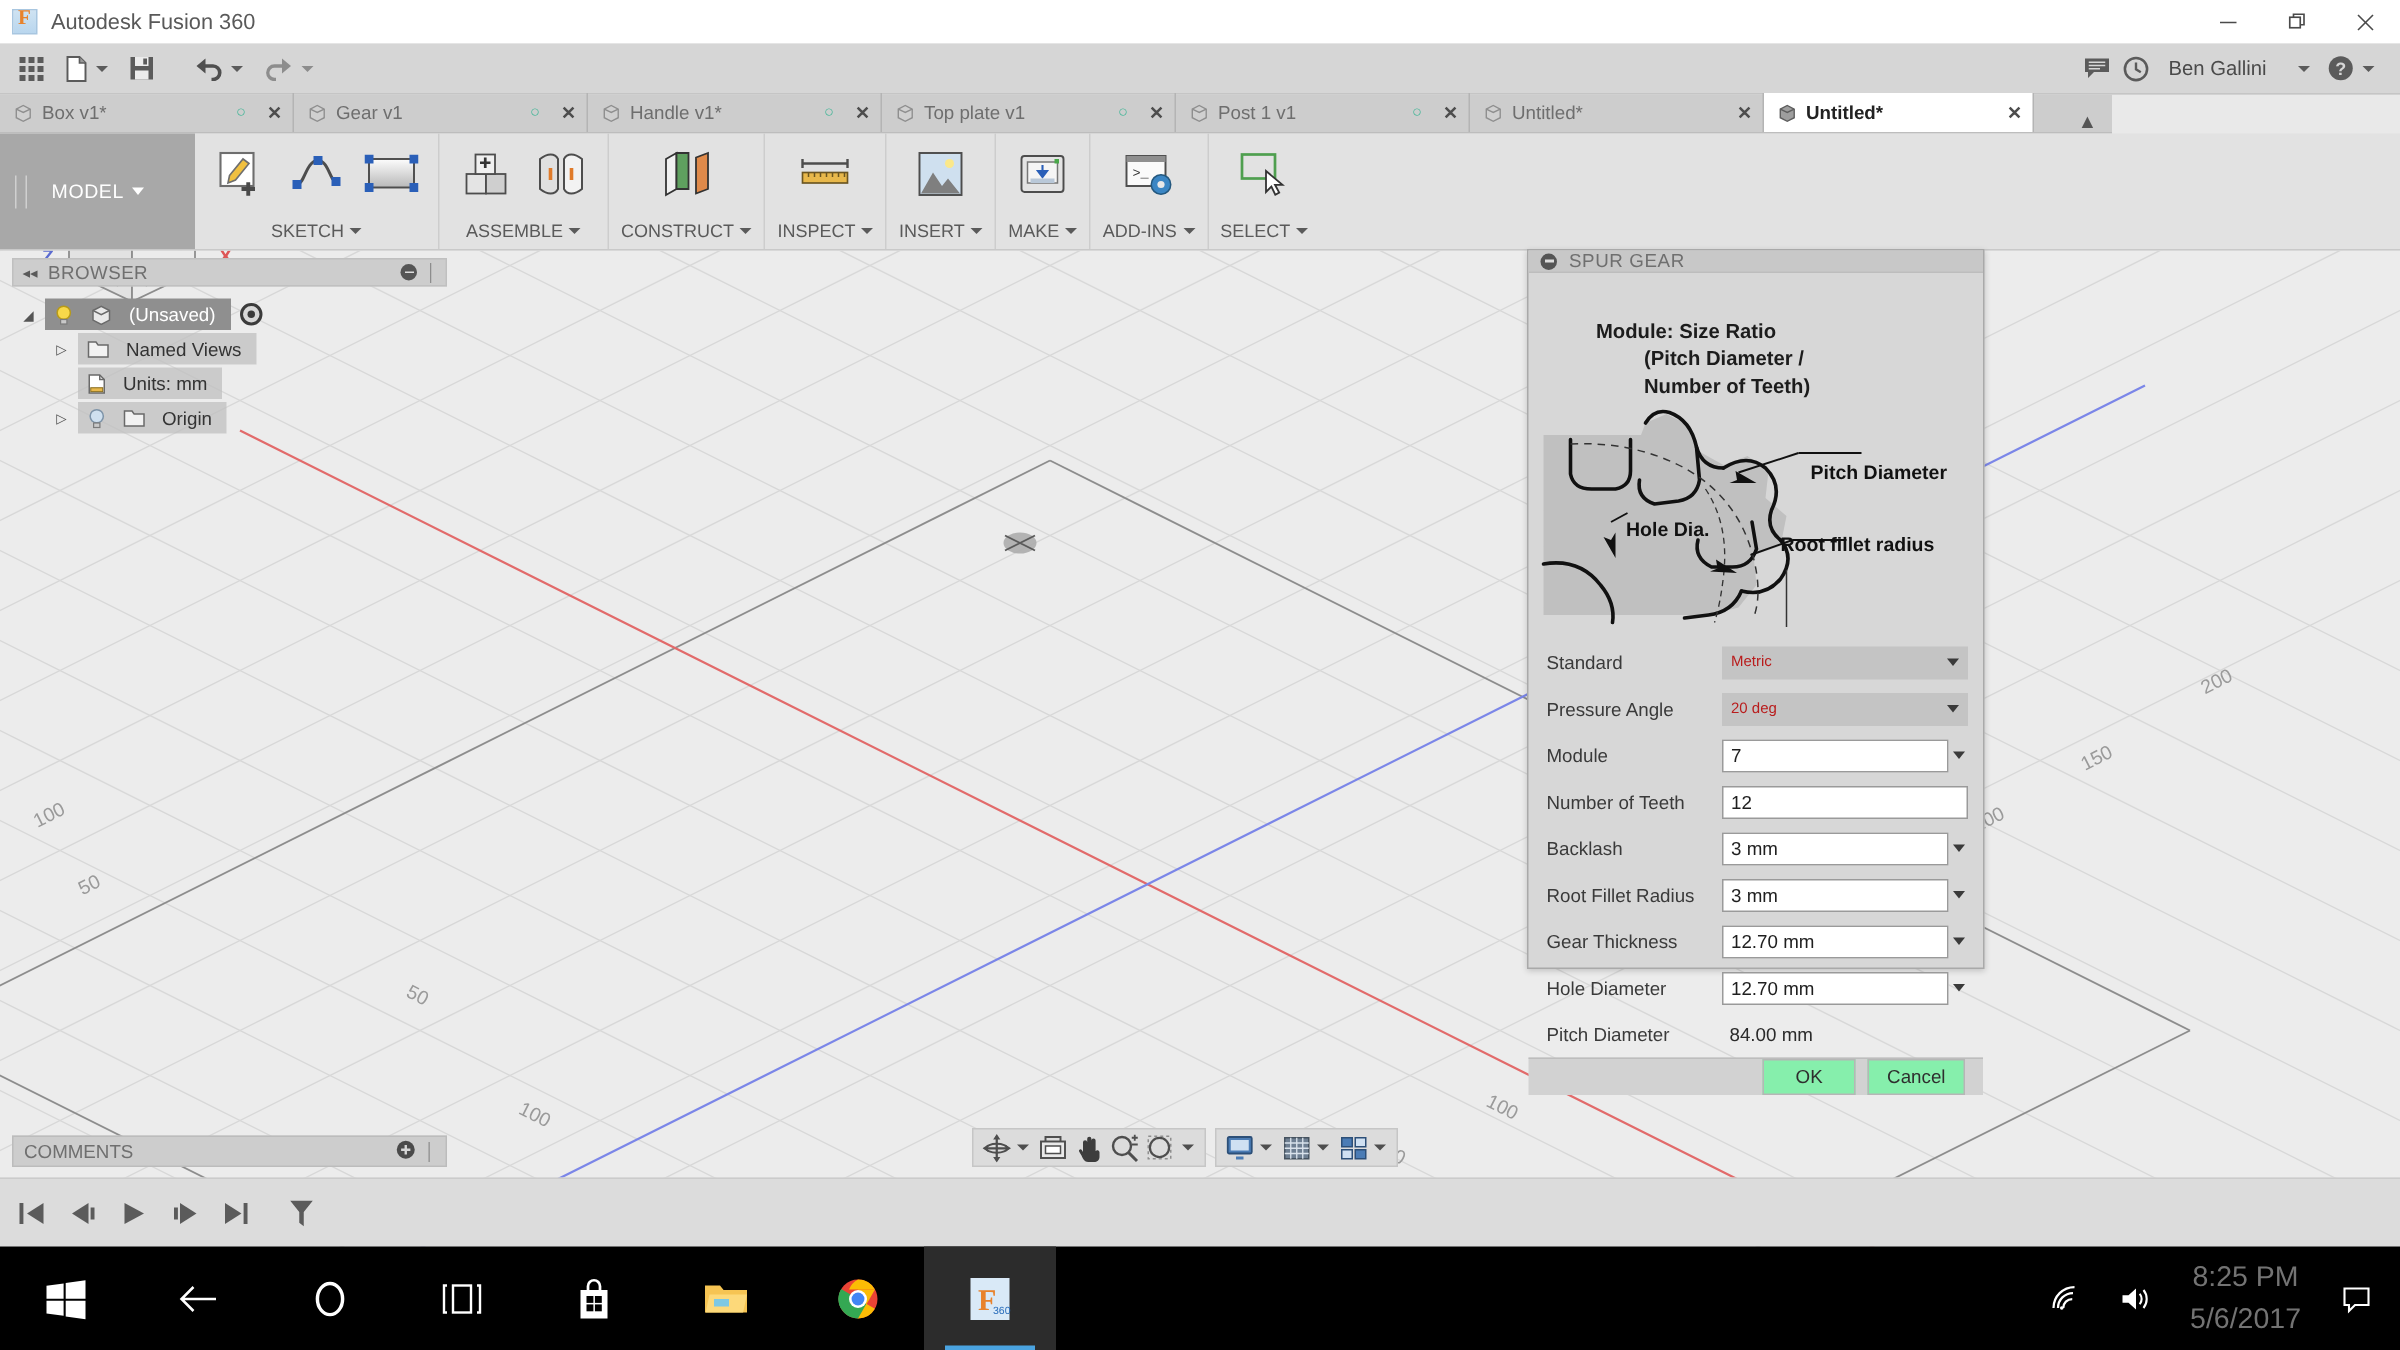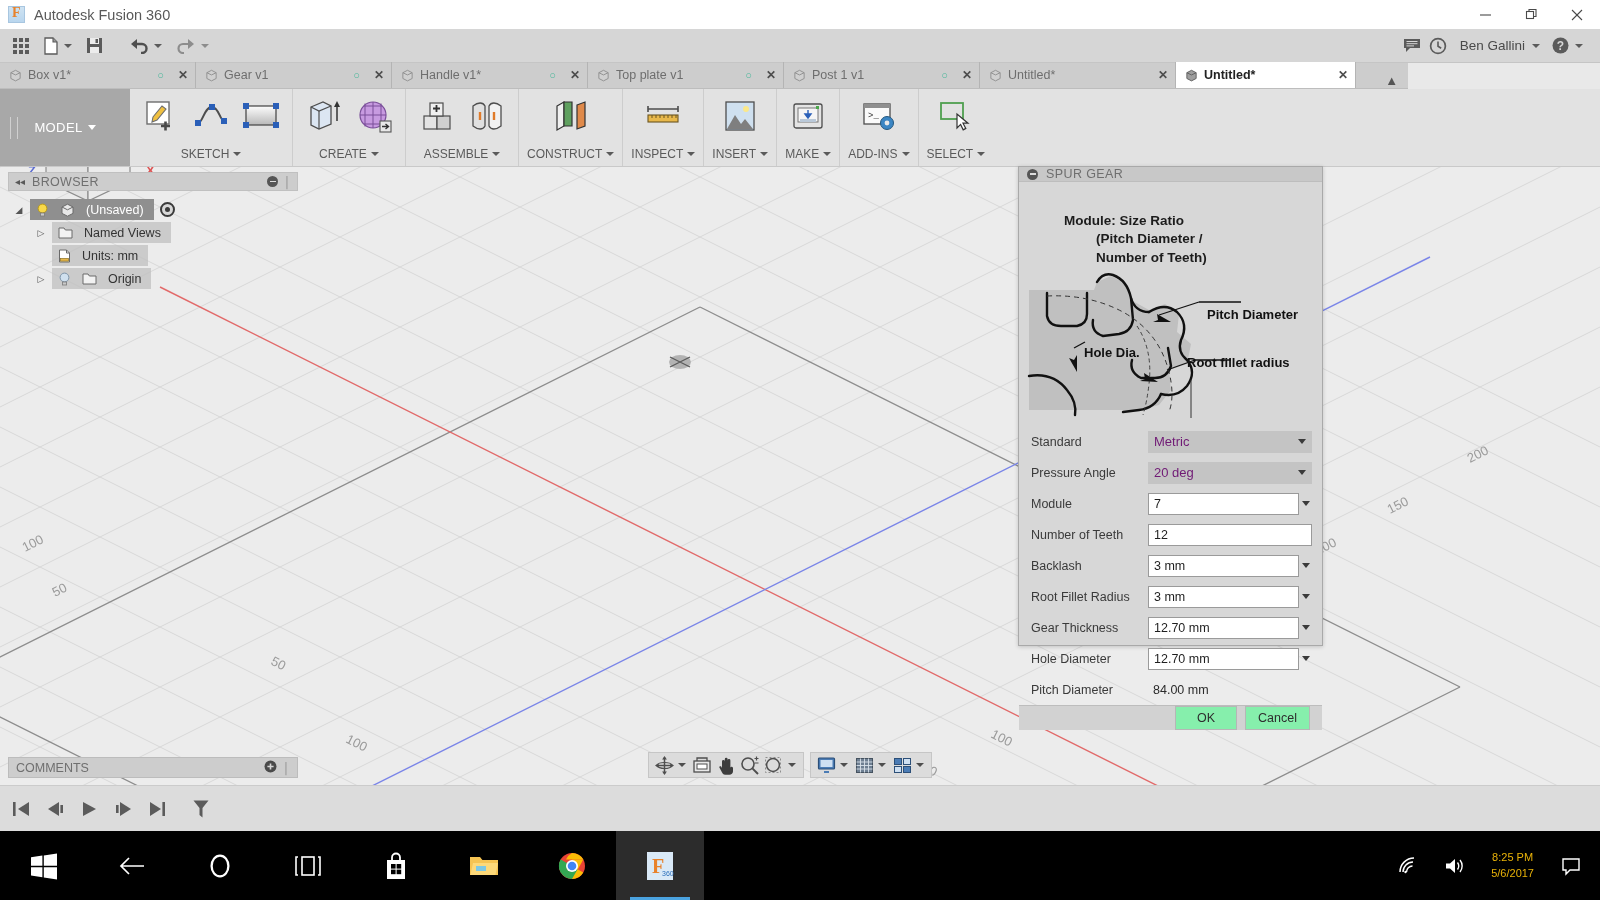--- a/index.html
+++ b/index.html
@@ -38,21 +38,21 @@
   .qat {
     position: absolute; top: 29px; left: 0; width: 1600px; height: 34px;
     background: #d6d6d6; display: flex; align-items: center;
     border-bottom: 1px solid #c5c5c5;
   }
   .qat-item { display: flex; align-items: center; height: 34px; padding: 0 7px; cursor: default; }
   .grid9 { display: grid; grid-template-columns: repeat(3, 4px); grid-template-rows: repeat(3, 4px); gap: 2px; margin-left: 6px; }
   .grid9 i { display: block; width: 4px; height: 4px; background: #5b5b5b; }
   .caret { width: 0; height: 0; border-left: 4px solid transparent; border-right: 4px solid transparent; border-top: 4px solid #5b5b5b; margin-left: 5px; }
   .qat-right { margin-left: auto; display: flex; align-items: center; padding-right: 10px; gap: 4px; }
-  .user-name { font-size: 13.5px; color: #4a4a4a; margin-right: 2px; }
+  .user-name { font-size: 13.5px; color: #4a4a4a; margin-right: 16px; }
   .qat-icon { width: 22px; height: 22px; display: flex; align-items: center; justify-content: center; }
 
   
   .tabbar {
     position: absolute; top: 63px; left: 0; width: 1408px; height: 26px;
     background: #cdcdcd; display: flex; align-items: flex-end;
     border-bottom: 1px solid #bdbdbd;
   }
   .tab {
     height: 26px; display: flex; align-items: center; gap: 6px;
@@ -180,21 +180,21 @@
     color: #1c1c1c; font-weight: bold; line-height: 1.36;
     font-family: "Liberation Sans", sans-serif;
   }
   .gear-caption .l2 { padding-left: 32px; display: block; }
   .form { padding: 4px 10px 0 12px; }
   .frow { display: flex; align-items: center; height: 31px; }
   .flabel { width: 117px; font-size: 12.5px; color: #3a3a3a; }
   .fctrl { flex: 1; display: flex; align-items: center; }
   .combo {
     flex: 1; height: 22px; background: #c4c4c4; border: none;
-    display: flex; align-items: center; padding: 0 6px; font-size: 13px; color: #701a75;
+    display: flex; align-items: center; padding: 0 6px; font-size: 10px; color: #b91c1c;
   }
   .combo .ccaret { margin-left: auto; width: 0; height: 0; border-left: 4px solid transparent; border-right: 4px solid transparent; border-top: 5px solid #3a3a3a; }
   .txtwrap { flex: 1; display: flex; align-items: center; }
   .txt {
     flex: 1; height: 22px; background: #ffffff; border: 1px solid #9a9a9a;
     display: flex; align-items: center; padding: 0 5px; font-size: 12.5px; color: #1f1f1f;
   }
   .spin {
     width: 13px; height: 22px; display: flex; align-items: center; justify-content: center;
   }
@@ -212,21 +212,21 @@
 
   
   .taskbar {
     position: absolute; left: 0; top: 831px; width: 1600px; height: 69px;
     background: #000000; display: flex; align-items: center;
   }
   .tb-item { width: 88px; height: 69px; display: flex; align-items: center; justify-content: center; position: relative; }
   .tb-item.active { background: #2c2c2c; }
   .tb-item.active::after { content: ""; position: absolute; bottom: 0; left: 14px; right: 14px; height: 3px; background: #4aa3e0; }
   .tb-right { margin-left: auto; display: flex; align-items: center; height: 69px; padding-right: 6px; }
-  .tb-clock { color: #eab308; font-size: 11px; text-align: center; line-height: 1.45; padding: 0 14px; }
+  .tb-clock { color: #737373; font-size: 19px; text-align: center; line-height: 1.45; padding: 0 14px; }
   .tb-ic { width: 46px; height: 69px; display: flex; align-items: center; justify-content: center; }
 </style>
 </head>
 <body>
 
 <div class="app">
 
   <div class="titlebar">
     <div class="title-logo"></div>
     <div class="title-text">Autodesk Fusion 360</div>
@@ -430,45 +430,20 @@
               <rect x="30" y="19" width="6" height="6" fill="#2a5fb8"></rect>
             </svg>
         </div>
       </div>
       <div class="rgroup-label">
         <span>SKETCH</span>
         <span class="lcaret"></span>
       </div>
     </div>
 
-    <div class="rgroup">
-      <div class="rgroup-icons">
-        <div class="ricon">
-          <svg width="36" height="34" viewBox="0 0 36 34">
-              <path d="M5 8l12-5 8 4v18l-12 5-8-4z" fill="#dce6f2" stroke="#4d4d4d" stroke-width="1.3"></path>
-              <path d="M5 8l8 4 12-5" fill="none" stroke="#4d4d4d" stroke-width="1.2"></path>
-              <path d="M13 12v18" stroke="#4d4d4d" stroke-width="1.2"></path>
-              <path d="M31 22V6" stroke="#333" stroke-width="1.5"></path>
-              <path d="M31 2l3 6h-6z" fill="#333"></path>
-            </svg>
-        </div>
-        <div class="ricon">
-          <svg width="36" height="34" viewBox="0 0 36 34">
-              <ellipse cx="17" cy="16" rx="13" ry="13" fill="#c79ae0" stroke="#7a4f99" stroke-width="1.2"></ellipse>
-              <path d="M4 16h26M8 7h18M8 25h18M17 3v26M9 4.5v23M25 4.5v23" fill="none" stroke="#7a4f99" stroke-width="1"></path>
-              <rect x="24" y="22" width="11" height="11" fill="#e8e8e8" stroke="#555" stroke-width="1.1"></rect>
-              <path d="M26 27.5h6M29.5 25l3 2.5-3 2.5" stroke="#333" stroke-width="1.4" fill="none"></path>
-            </svg>
-        </div>
-      </div>
-      <div class="rgroup-label">
-        <span>CREATE</span>
-        <span class="lcaret"></span>
-      </div>
-    </div>
 
 
     <div class="rgroup">
       <div class="rgroup-icons">
         <div class="ricon">
           <svg width="34" height="32" viewBox="0 0 34 32">
               <rect x="4" y="16" width="13" height="13" fill="#e4e4e4" stroke="#4d4d4d" stroke-width="1.2"></rect>
               <rect x="17" y="16" width="13" height="13" fill="#cfcfcf" stroke="#4d4d4d" stroke-width="1.2"></rect>
               <rect x="10" y="3" width="13" height="13" fill="#f0f0f0" stroke="#4d4d4d" stroke-width="1.2"></rect>
               <path d="M13 8.5h7M16.5 5v7" stroke="#333" stroke-width="1.8"></path>

